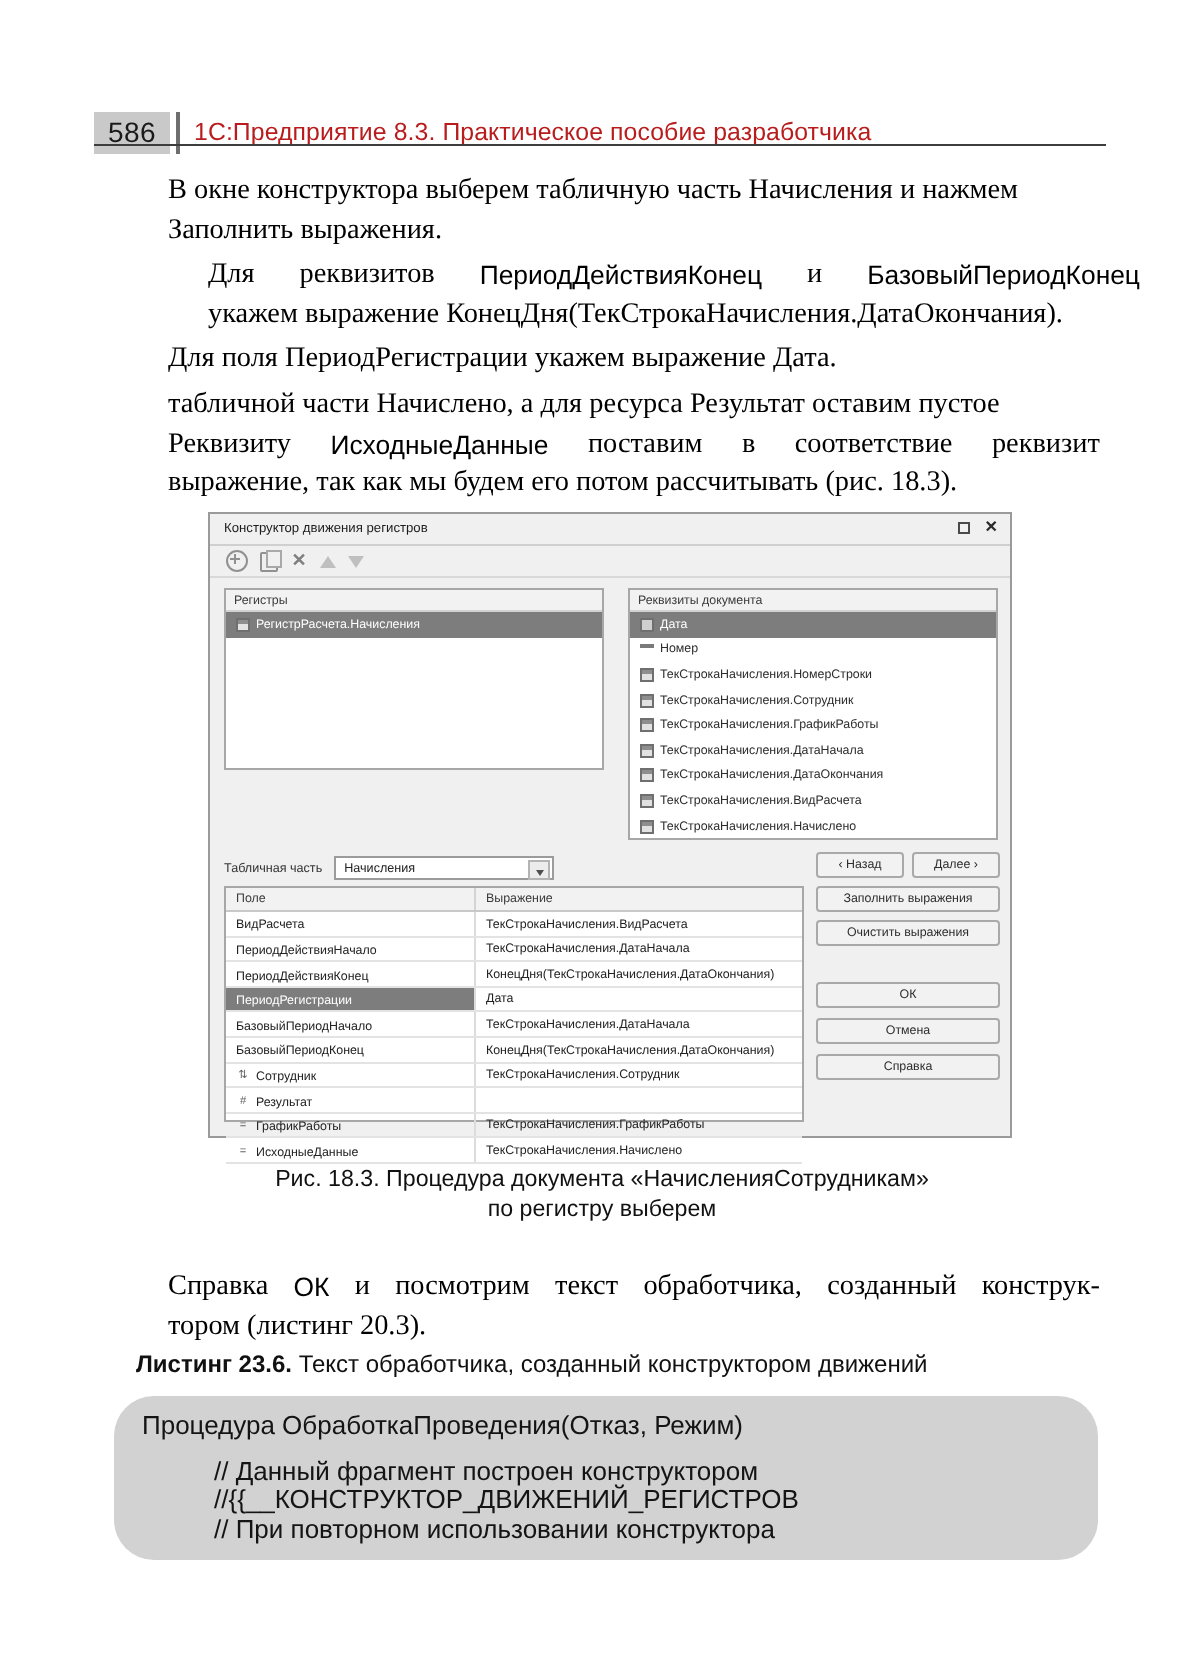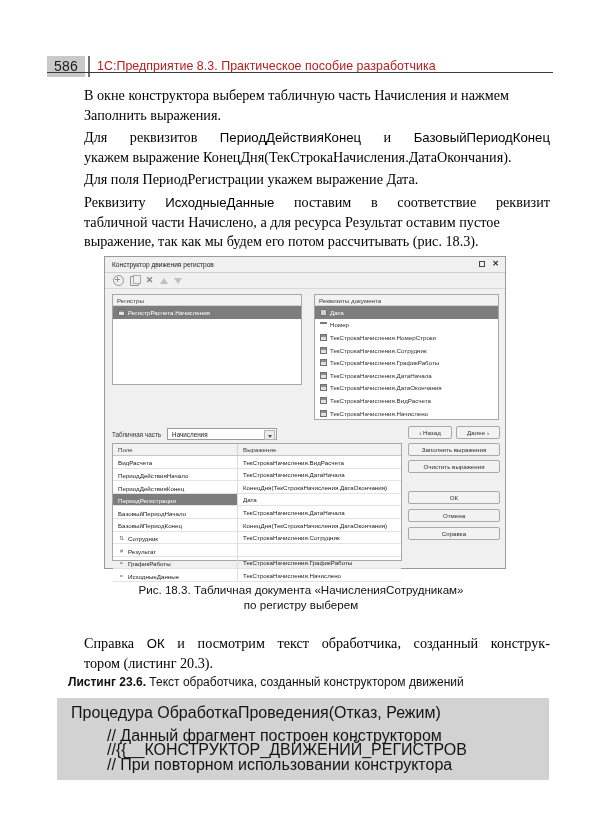--- a/index.html
+++ b/index.html
@@ -350,69 +350,70 @@
   }
   .listing-title b { font-weight: bold; }
   .listing-box {
     position: absolute;
     left: 57px;
     top: 698px;
     width: 492px;
     height: 82px;
     background: #d2d2d2;
     font-family: "Liberation Sans", sans-serif;
-    font-size: 16px;
+    font-size: 13px;
     line-height: 14.2px;
     color: #141414;
     padding: 8px 0 0 14px;
     box-sizing: border-box;
+    border-radius: 20px;
   }
   .listing-box .indent { padding-left: 36px; }
   .listing-box .gap { height: 9px; }
 </style>
 </head>
 <body>
 
 <div class="page-header">
   <div class="page-number">586</div>
   <div class="header-sep"></div>
   <div class="header-title">1С:Предприятие 8.3. Практическое пособие разработчика</div>
 </div>
 <div class="header-rule"></div>
 
 <div class="para" style="top:86px;">
   <span class="ln">В окне конструктора выберем табличную часть Начисления и нажмем</span>
   <span class="ln">Заполнить выражения.</span>
 </div>
 
-<div class="para" style="top:128px;">
+<div class="para" style="top:128px;margin-left:20px;">
   <span class="ln sp">
     <span>Для</span>
     <span>реквизитов</span>
     <span class="sans">ПериодДействияКонец</span>
     <span>и</span>
     <span class="sans">БазовыйПериодКонец</span>
   </span>
   <span class="ln">укажем выражение КонецДня(ТекСтрокаНачисления.ДатаОкончания).</span>
 </div>
 
 <div class="para" style="top:170px;">
   <span class="ln">Для поля ПериодРегистрации укажем выражение Дата.</span>
 </div>
 
 <div class="para" style="top:193px;">
+  <span class="ln">табличной части Начислено, а для ресурса Результат оставим пустое</span>
   <span class="ln sp">
     <span>Реквизиту</span>
     <span class="sans">ИсходныеДанные</span>
     <span>поставим</span>
     <span>в</span>
     <span>соответствие</span>
     <span>реквизит</span>
   </span>
-  <span class="ln">табличной части Начислено, а для ресурса Результат оставим пустое</span>
   <span class="ln">выражение, так как мы будем его потом рассчитывать (рис. 18.3).</span>
 </div>
 
 <div class="figure">
 
   <div class="fig-titlebar">
     <div class="fig-title">Конструктор движения регистров</div>
     <div class="fig-wincontrols">
       <span class="ctl-restore"></span>
       <span class="ctl-close">✕</span>
@@ -558,21 +559,21 @@
   <div class="btn btn-next">Далее ›</div>
   <div class="btn btn-fill">Заполнить выражения</div>
   <div class="btn btn-clear">Очистить выражения</div>
   <div class="btn btn-ok">ОК</div>
   <div class="btn btn-cancel">Отмена</div>
   <div class="btn btn-help">Справка</div>
 </div>
 
 <div class="fig-caption">
   <div>
-    <b>Рис. 18.3.</b><span> Табличная документа «НачисленияСотрудникам»</span>
+    <b>Рис. 18.3.</b><span> Процедура документа «НачисленияСотрудникам»</span>
   </div>
   <div>по регистру выберем</div>
 </div>
 
 <div class="para" style="top:634px;">
   <span class="ln sp">
     <span>Справка</span>
     <span class="sans">ОК</span>
     <span>и</span>
     <span>посмотрим</span>

